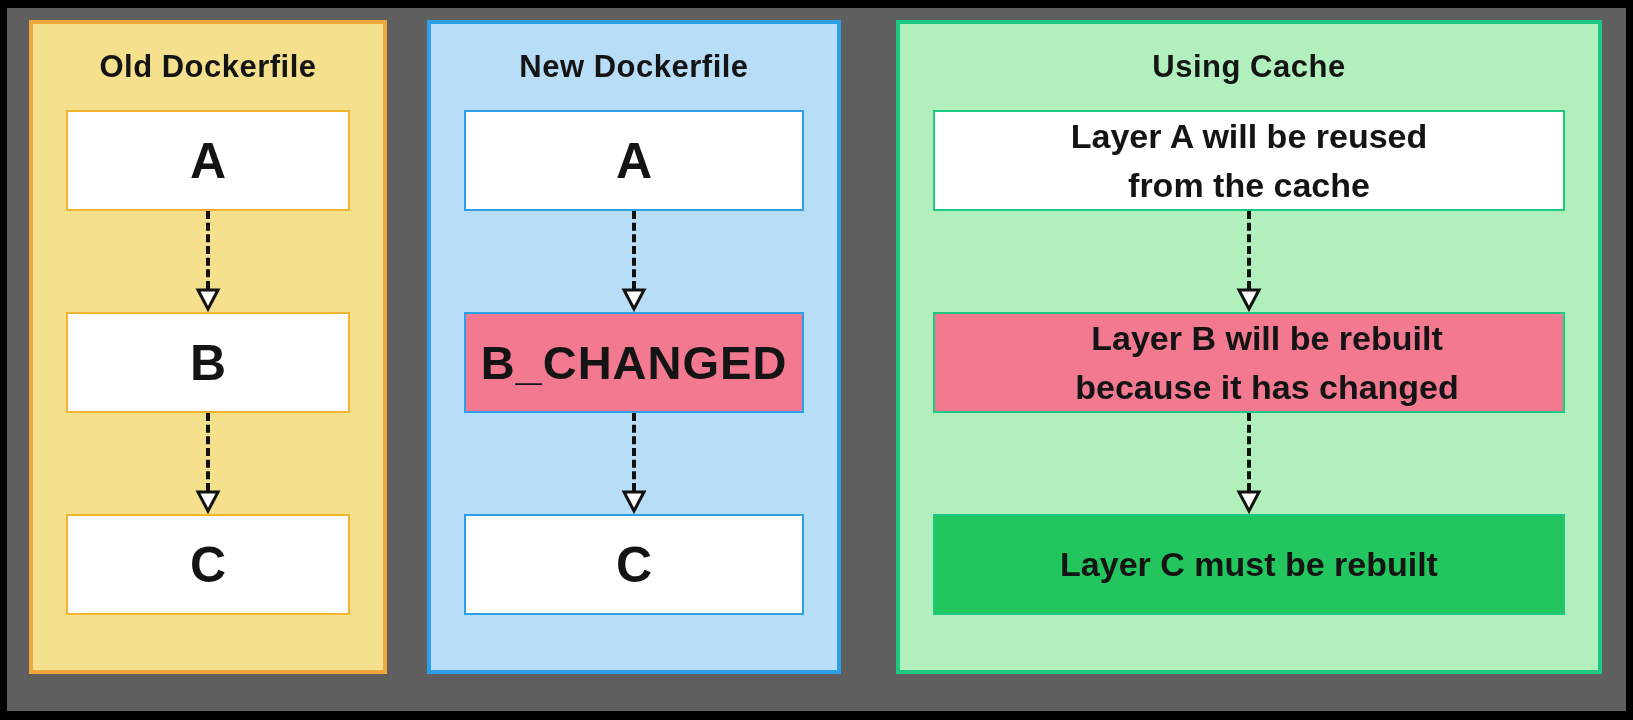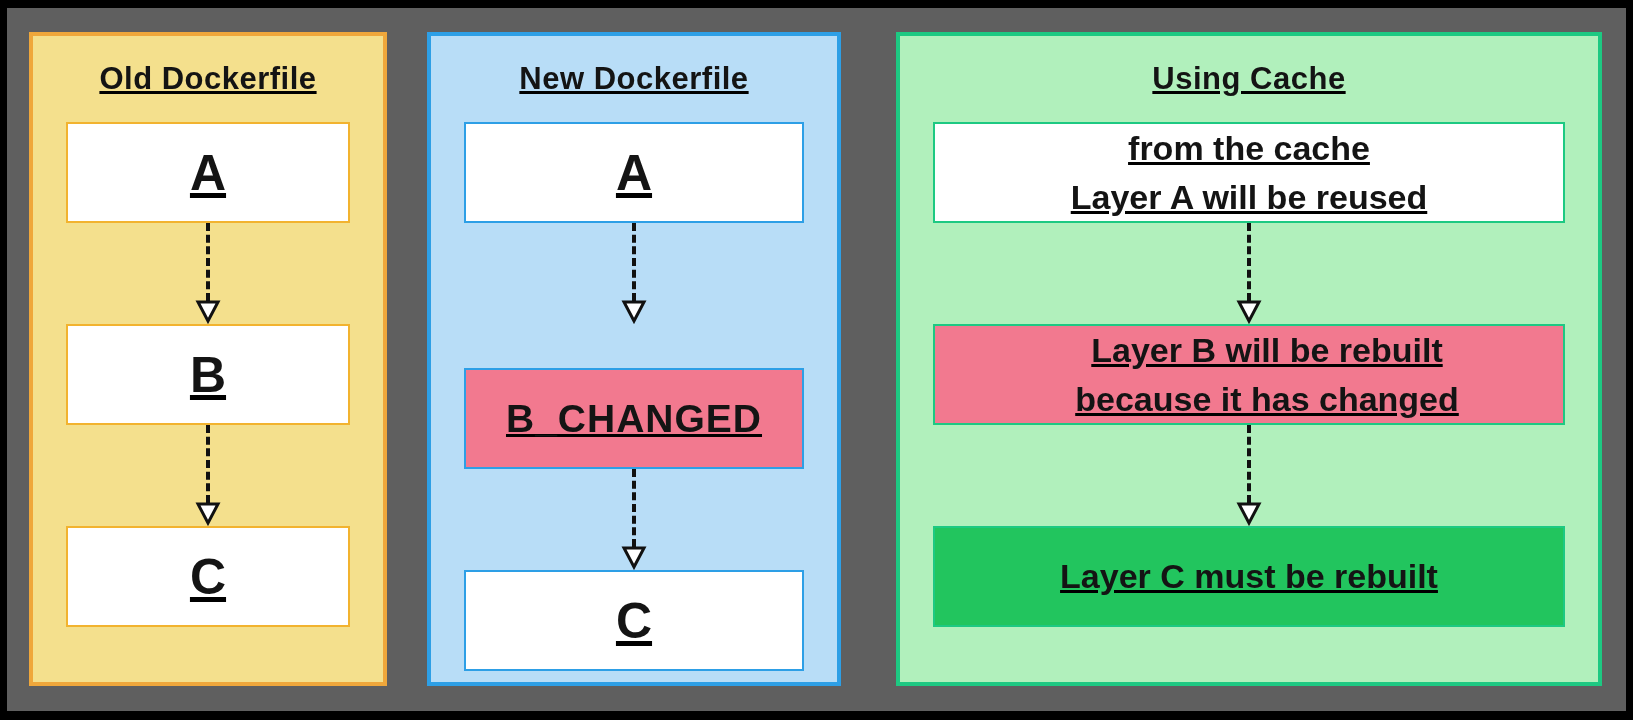--- a/index.html
+++ b/index.html
@@ -10,30 +10,29 @@
     position:relative;
     overflow:hidden;
   }
   .canvas{
     position:absolute;
     left:7px; top:8px; right:7px; bottom:9px;
     background:#5f5f5f;
   }
   .panel{
     position:absolute;
-    top:24px;
+    top:12px;
     height:654px;
     background:var(--bg);
     border:4px solid var(--border);
     box-sizing:border-box;
     display:flex;
     flex-direction:column;
     align-items:stretch;
     padding:0 33px;
-    text-decoration:underline;
   }
   .panel-old{ left:22px;  width:358px; }
   .panel-new{ left:420px; width:414px; }
   .panel-cache{ left:889px; width:706px; }
 
   .panel-title{
     height:86px;
     display:flex;
     align-items:center;
     justify-content:center;
@@ -48,21 +47,21 @@
     box-sizing:border-box;
     display:flex;
     flex-direction:column;
     align-items:center;
     justify-content:center;
     text-align:center;
     color:#141414;
     font-weight:bold;
   }
   .node.big-label{ font-size:50px; }
-  .node.med-label{ font-size:39px; letter-spacing:1px;margin-top:44px; }
+  .node.med-label{ font-size:47px; letter-spacing:1px; }
   .node.small-label{ font-size:34px; line-height:49px; }
 
   .arrow{
     height:101px;
     display:flex;
     flex-direction:column;
     align-items:center;
   }
   .arrow .dash{
     flex:1;
@@ -122,22 +121,22 @@
       </svg>
     </div>
     <div class="node big-label" style="background: rgb(255, 255, 255);">
       <div>C</div>
     </div>
   </div>
 
   <div class="panel panel-cache" style="--bg: #B1F0BC; --border: #1DC982; --box-border: #1DC982;">
     <div class="panel-title">Using Cache</div>
     <div class="node small-label" style="background: rgb(255, 255, 255);">
+      <div>Layer A will be reused</div>
       <div>from the cache</div>
-      <div>Layer A will be reused</div>
     </div>
     <div class="arrow">
       <div class="dash"></div>
       <svg width="28" height="24" viewBox="0 0 28 24">
         <polygon points="4,2 24,2 14,21" fill="#ffffff" stroke="#111111" stroke-width="3"></polygon>
       </svg>
     </div>
     <div class="node small-label" style="background: rgb(242, 121, 143); padding-left: 36px;">
       <div>Layer B will be rebuilt</div>
       <div>because it has changed</div>

